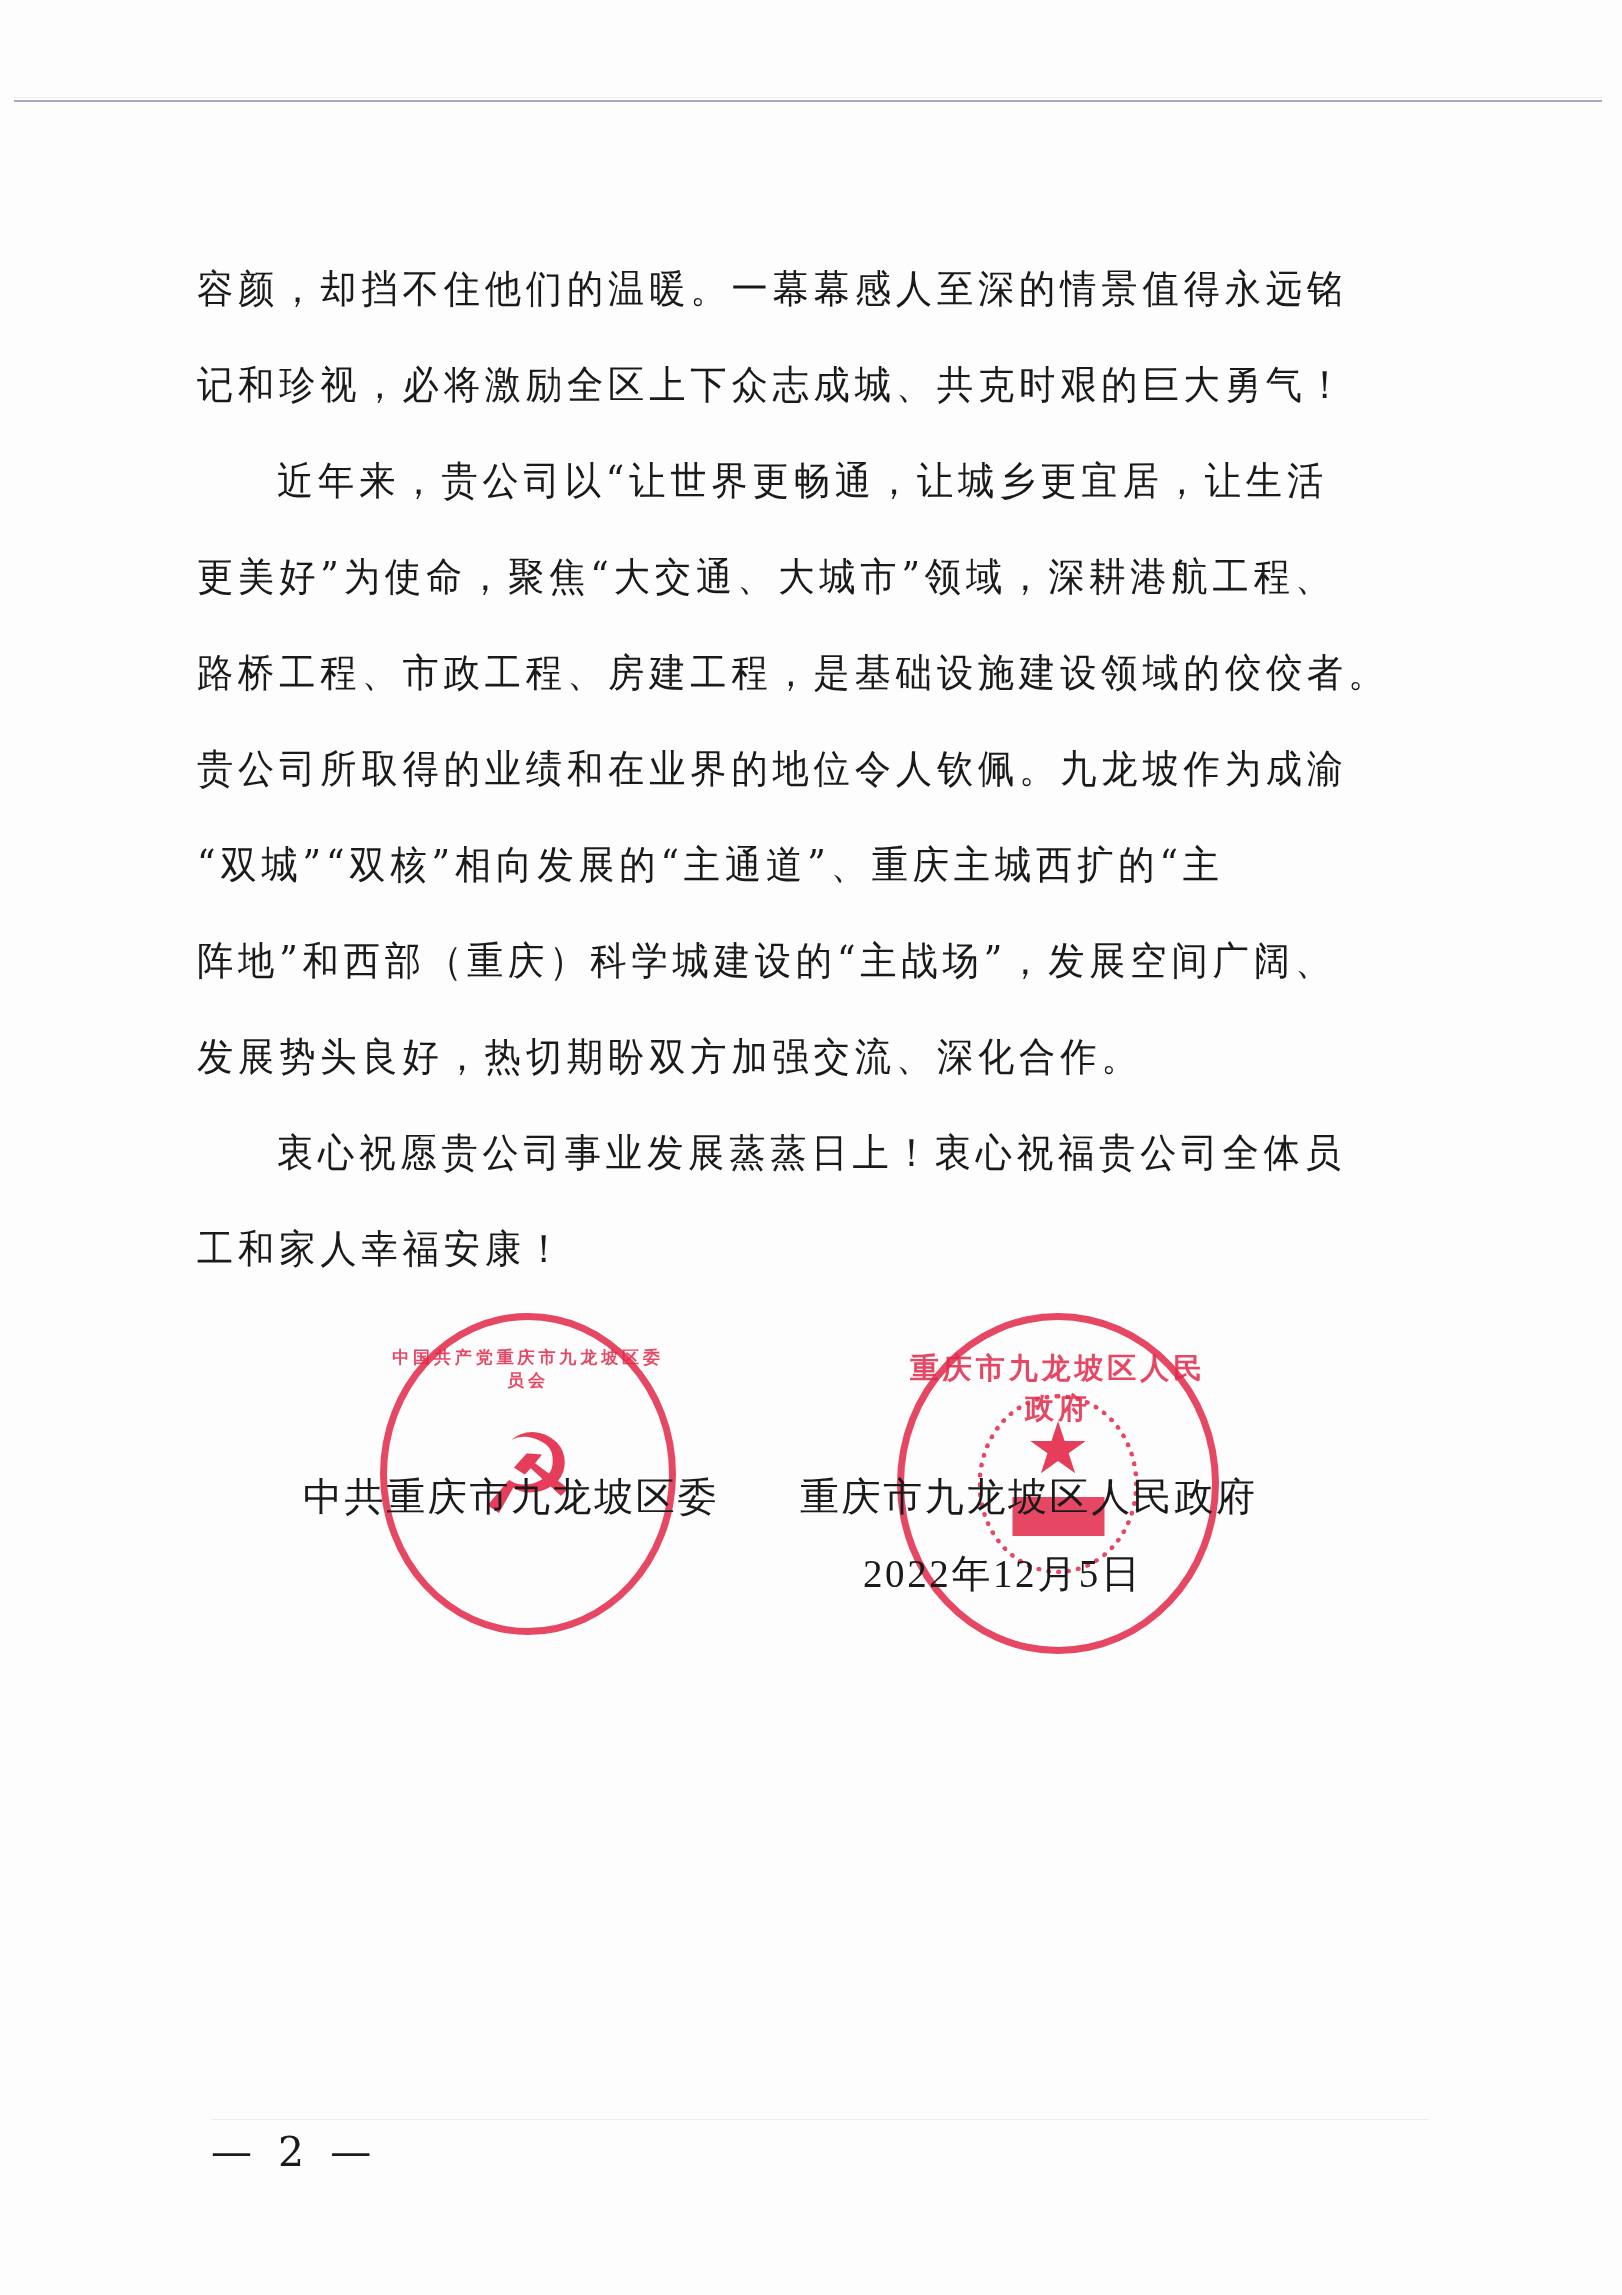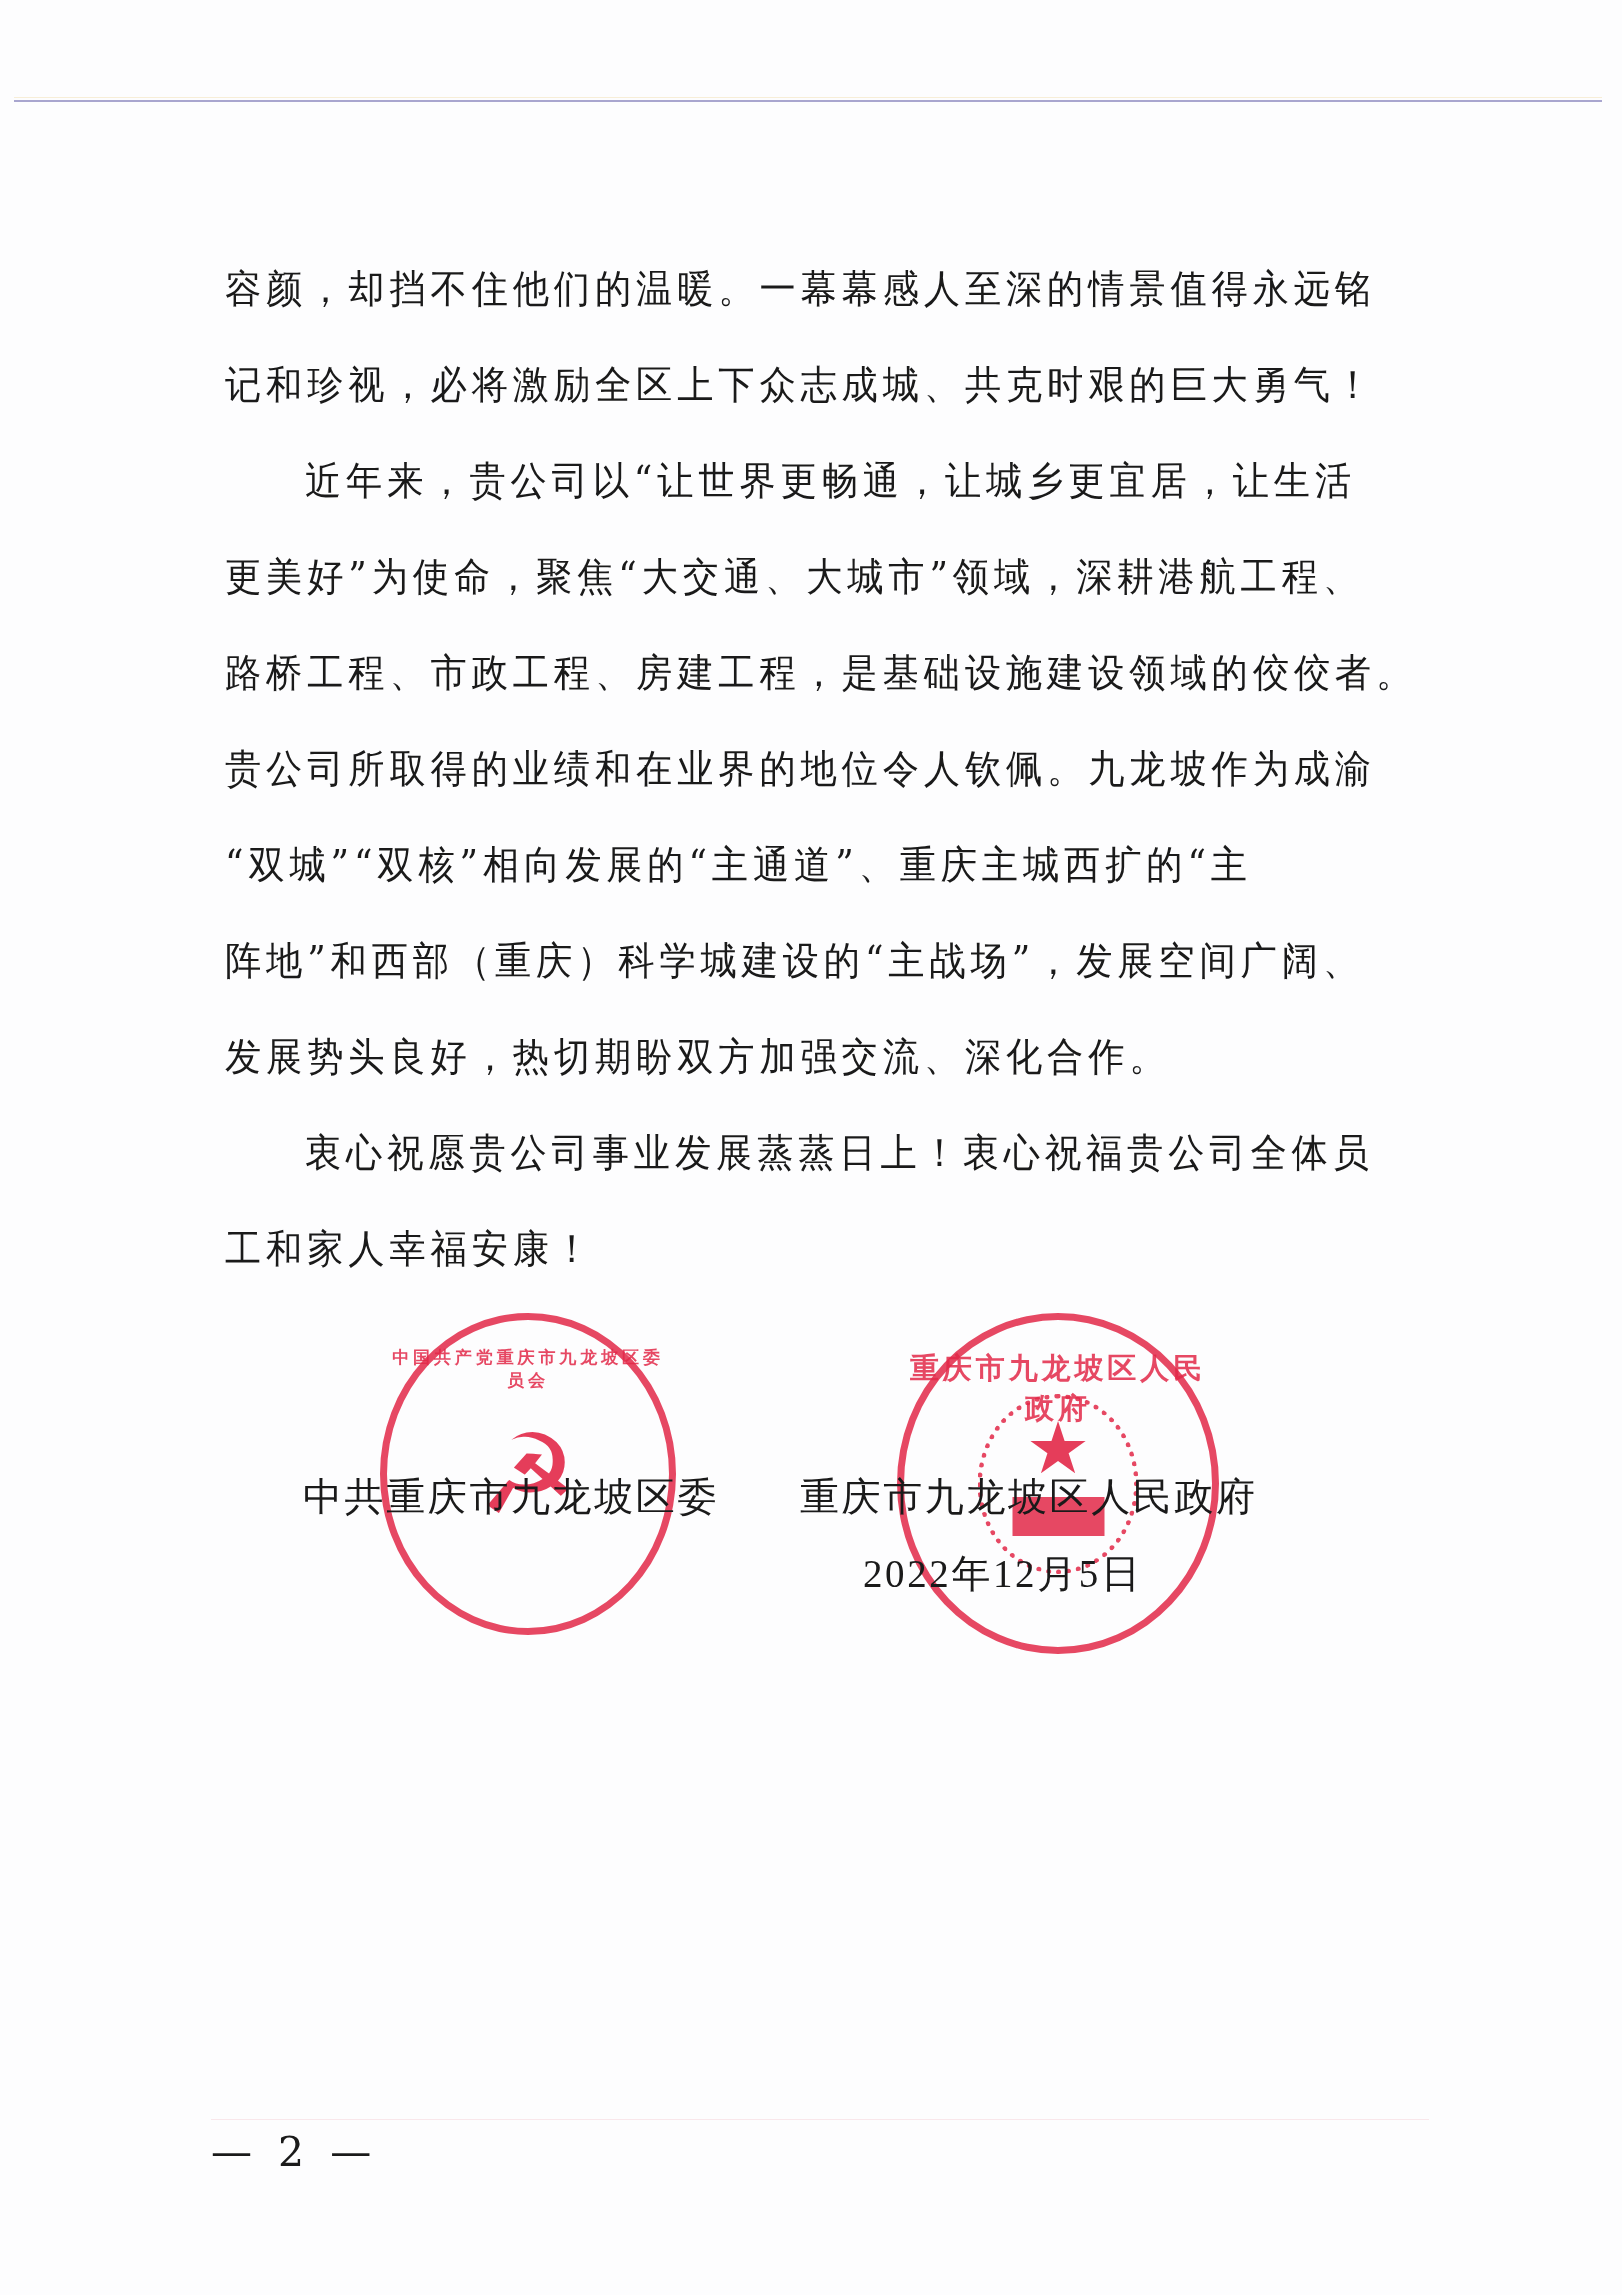--- a/index.html
+++ b/index.html
@@ -2,21 +2,21 @@
 <html style="font-size:10.5px"><head>
   <meta charset="utf-8">
   <style>
     html, body { margin: 0; padding: 0; background: #fdfdfe; }
     body { width: 1622px; height: 2295px; position: relative; overflow: hidden;
            font-family: "DejaVu Serif", "Liberation Serif", serif; color: #1a1a1a; }
     .top-rule { position: absolute; left: 14.4px; top: 100px; width: 1588px; height: 2px;
                 background: #a9a6cf; }
     .top-rule::after { content: ""; position: absolute; left: 0; top: -3.3px; width: 100%; height: 1.3px;
                 background: rgba(240,220,170,0.45); }
-    .body-text { position: absolute; left: 225px; top: 259px; width: 1219px; }
+    .body-text { position: absolute; left: 197px; top: 259px; width: 1219px; }
     .line { font-size: 39px; line-height: 59px; height: 59px; margin-bottom: 37px;
             white-space: nowrap; letter-spacing: 5.2px; transform: scaleX(0.93); transform-origin: left; }
     .indent { padding-left: 86px; }
     .sig { position: absolute; font-size: 39px; white-space: nowrap; letter-spacing: 2.6px; z-index: 3; }
     .seal { position: absolute; border-radius: 50%; border: 7.9px solid rgba(226,40,72,0.85);
             z-index: 2; }
     .seal .seal-text { position: absolute; left: 0; right: 0; top: 39px; text-align: center;
             font-size: 46px; color: rgba(226,40,72,0.85); letter-spacing: 3.9px; font-weight: bold; }
     .seal .emblem { position: absolute; left: 50%; top: 50%; transform: translate(-50%,-50%);
             color: rgba(226,40,72,0.9); text-align: center; }

